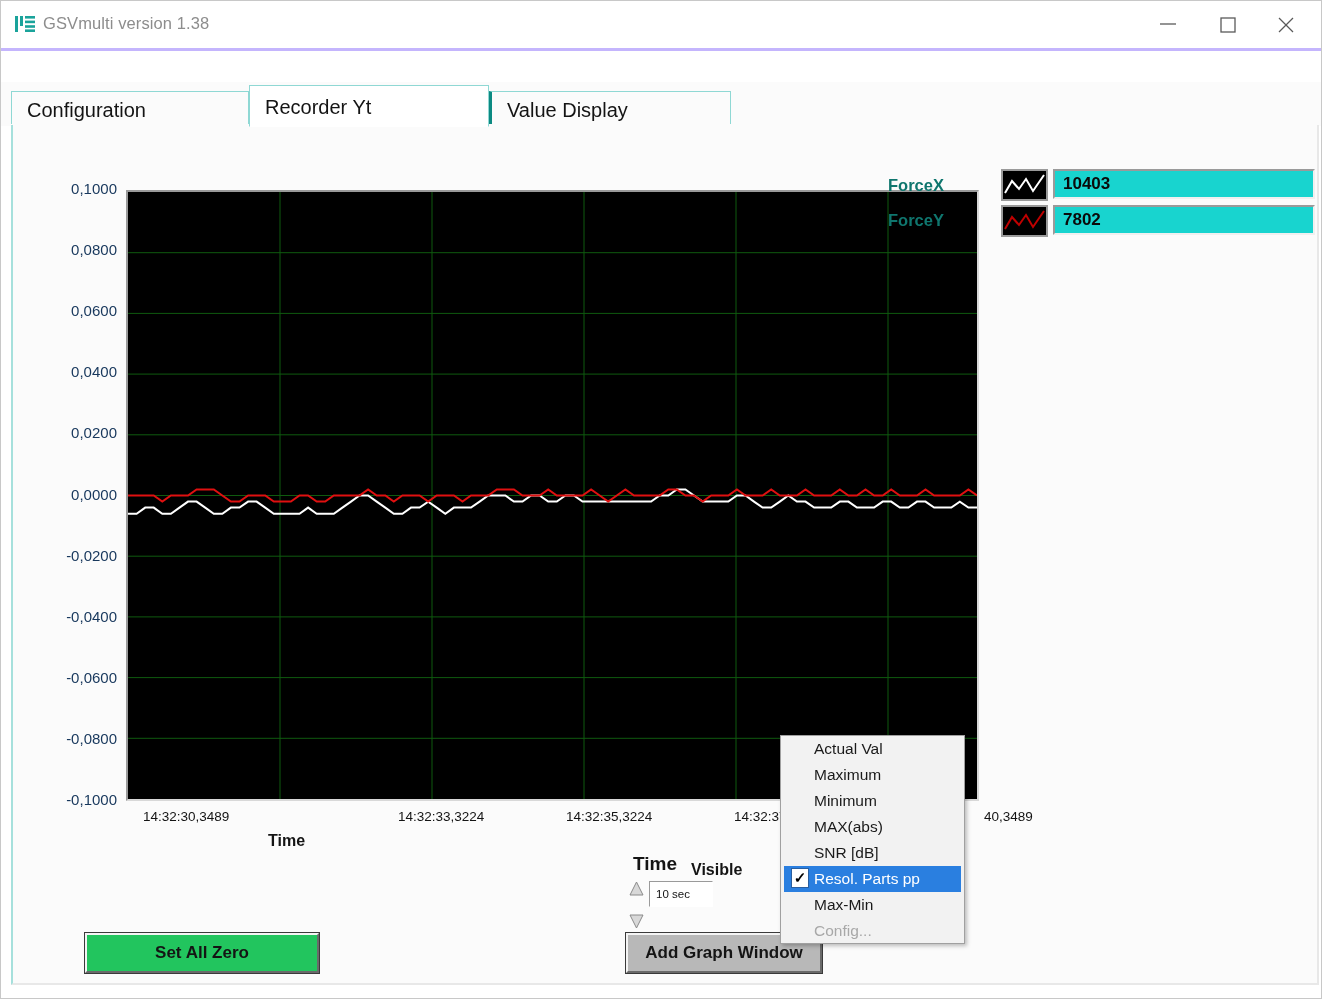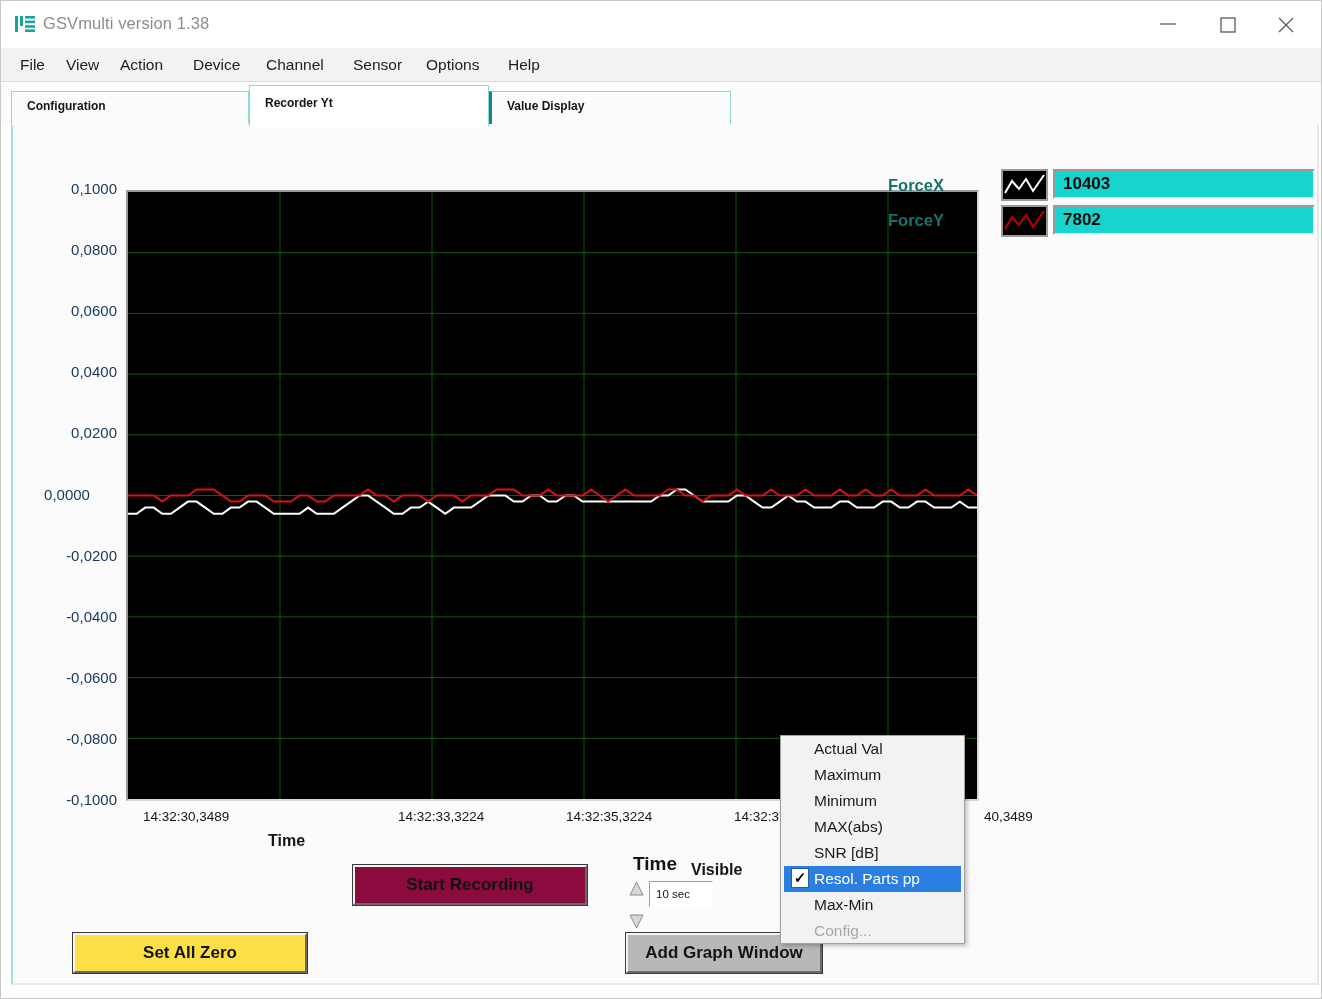--- a/index.html
+++ b/index.html
@@ -61,21 +61,21 @@
   
   .tabstrip {
     position: absolute; left: 0; top: 81px; width: 1320px; height: 44px;
     background: #fbfbfb;
   }
   .tab {
     position: absolute;
     box-sizing: border-box;
     background: #fbfbfb;
     border: 1.5px solid #8fd8d4;
-    font-size: 12px; font-weight: bold; color: #141414;
+    font-size: 20px; font-weight: normal; color: #141414;
     white-space: nowrap;
     cursor: default;
   }
   .tab span { position: absolute; left: 15px; }
   .tab-configuration {
     left: 10px; top: 9px; width: 238px; height: 33px;
     border-bottom: none;
   }
   .tab-configuration span { top: 7px; }
   .tab-recorder {
@@ -173,21 +173,21 @@
     border-bottom: 2px solid #6a6a6a;
     outline: 1px solid #3a3a3a;
     text-align: center;
     font-size: 17px; font-weight: bold;
     color: #141414;
     cursor: default;
     line-height: 36px;
   }
   .btn-stop      { left: 72px;  top: 740px; width: 234px; height: 40px; background: #44f000; }
   .btn-record    { left: 340px; top: 740px; width: 234px; height: 40px; background: #8c0b3e; color: #101010; }
-  .btn-zero      { left: 60px;  top: 808px; width: 234px; height: 40px; background: #fde047; }
+  .btn-zero      { left: 72px;  top: 808px; width: 234px; height: 40px; background: #22c55e; }
   .btn-config    { left: 340px; top: 808px; width: 234px; height: 40px; background: #b8b8b8; }
   .btn-addgraph  { left: 613px; top: 808px; width: 196px; height: 40px; background: #b8b8b8; }
 
   
   .time-title {
     position: absolute; left: 620px; top: 728px;
     font-size: 19px; font-weight: bold; color: #141414;
   }
   .time-sub {
     position: absolute; left: 678px; top: 736px;
@@ -276,30 +276,20 @@
       </svg>
     </div>
     <div class="win-btn win-close">
       <svg width="20" height="16">
         <line x1="3" y1="1" x2="17" y2="15" stroke="#5a5a5a" stroke-width="1.3"></line>
         <line x1="17" y1="1" x2="3" y2="15" stroke="#5a5a5a" stroke-width="1.3"></line>
       </svg>
     </div>
   </div>
 
-  <div class="menubar">
-    <div class="menu-item" style="left:12px">File</div>
-    <div class="menu-item" style="left:58px">View</div>
-    <div class="menu-item" style="left:112px">Action</div>
-    <div class="menu-item" style="left:185px">Device</div>
-    <div class="menu-item" style="left:258px">Channel</div>
-    <div class="menu-item" style="left:345px">Sensor</div>
-    <div class="menu-item" style="left:418px">Options</div>
-    <div class="menu-item" style="left:500px">Help</div>
-  </div>
 
   <div class="tabstrip">
     <div class="tab tab-configuration">
       <span>Configuration</span>
     </div>
     <div class="tab tab-recorder">
       <span>Recorder Yt</span>
     </div>
     <div class="tab tab-value">
       <span>Value Display</span>
@@ -307,21 +297,21 @@
   </div>
 
   <div class="content">
 
     <div class="ylabels" id="ylabels">
         <div class="ytick" style="top: 55px;">0,1000</div>
         <div class="ytick" style="top: 116.1px;">0,0800</div>
         <div class="ytick" style="top: 177.2px;">0,0600</div>
         <div class="ytick" style="top: 238.3px;">0,0400</div>
         <div class="ytick" style="top: 299.4px;">0,0200</div>
-        <div class="ytick" style="top: 360.5px; text-align: center;">0,0000</div>
+        <div class="ytick" style="top: 360.5px;">0,0000</div>
         <div class="ytick" style="top: 421.6px;">-0,0200</div>
         <div class="ytick" style="top: 482.7px;">-0,0400</div>
         <div class="ytick" style="top: 543.8px;">-0,0600</div>
         <div class="ytick" style="top: 604.9px;">-0,0800</div>
         <div class="ytick" style="top: 666px;">-0,1000</div>
       </div>
 
     <div class="plot-frame">
       <svg class="plot-svg" id="plot-svg" width="849" height="607">
           <line x1="0" x2="849" y1="60.700000000000045" y2="60.700000000000045" stroke="#0f5a0f" stroke-width="1"></line>
@@ -365,21 +355,20 @@
     <div class="legend-label" style="left:875px; top:86px;">ForceY</div>
     <div class="legend-icon" style="left:988px; top:80px;">
       <svg width="43" height="28" viewBox="0 0 43 28">
         <polyline points="2,22 9,10 16,18 23,8 30,20 41,4" fill="none" stroke="#c00000" stroke-width="2"></polyline>
       </svg>
     </div>
     <div class="val-box" style="left:1040px; top:80px; width:262px;">
       <span>7802</span>
     </div>
 
-    <div class="btn btn-record">Start Recording</div>
     <div class="btn btn-zero">Set All Zero</div>
     <div class="btn btn-addgraph">Add Graph Window</div>
 
     <div class="time-title">Time</div>
     <div class="time-sub">Visible</div>
     <svg class="spin-arrow spin-up" viewBox="0 0 17 19">
       <polygon points="8.5,2 15,15 2,15" fill="#d8d8d8" stroke="#8a8a8a" stroke-width="1"></polygon>
     </svg>
     <svg class="spin-arrow spin-down" viewBox="0 0 17 19">
       <polygon points="2,4 15,4 8.5,17" fill="#d8d8d8" stroke="#8a8a8a" stroke-width="1"></polygon>

